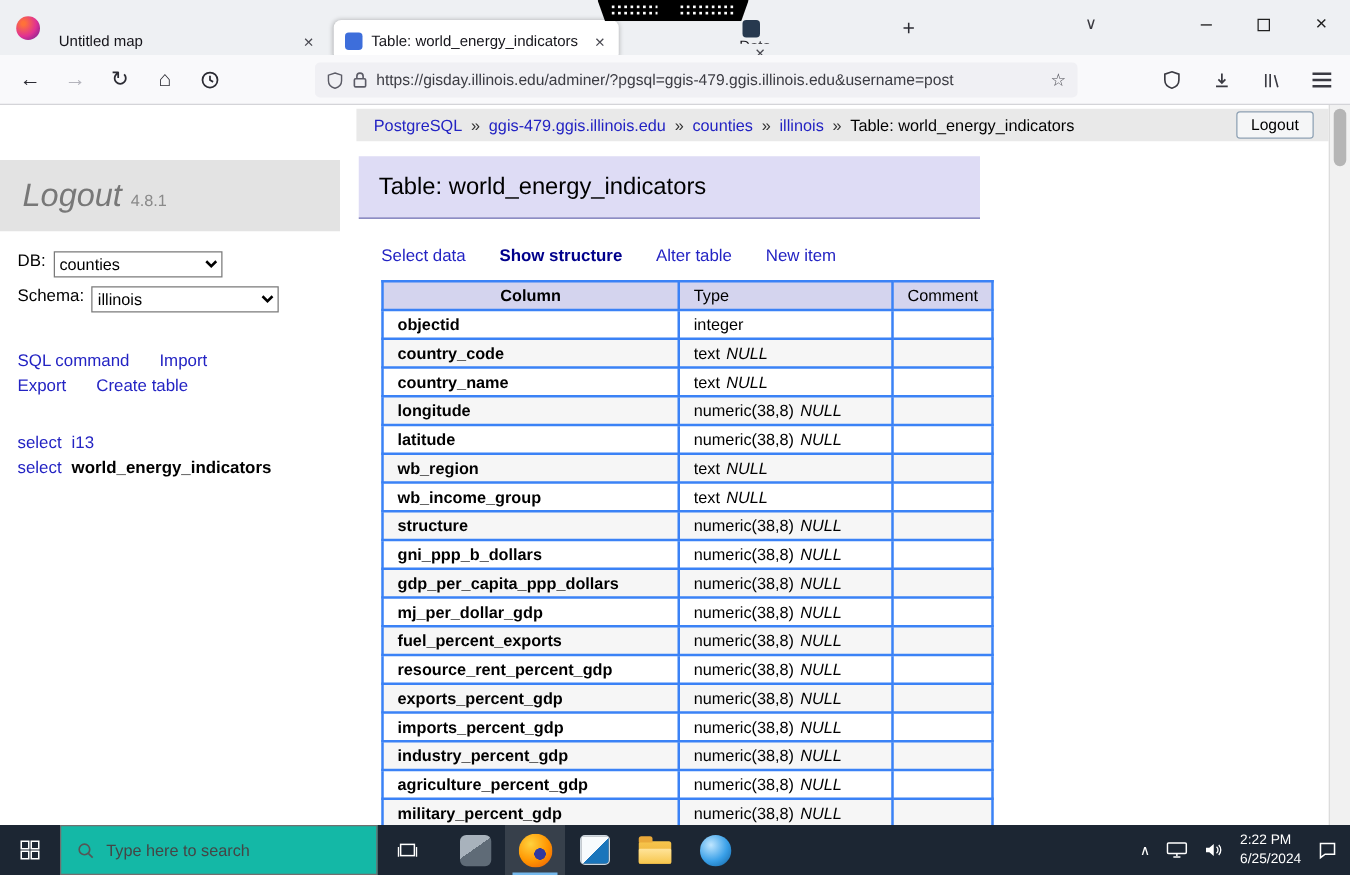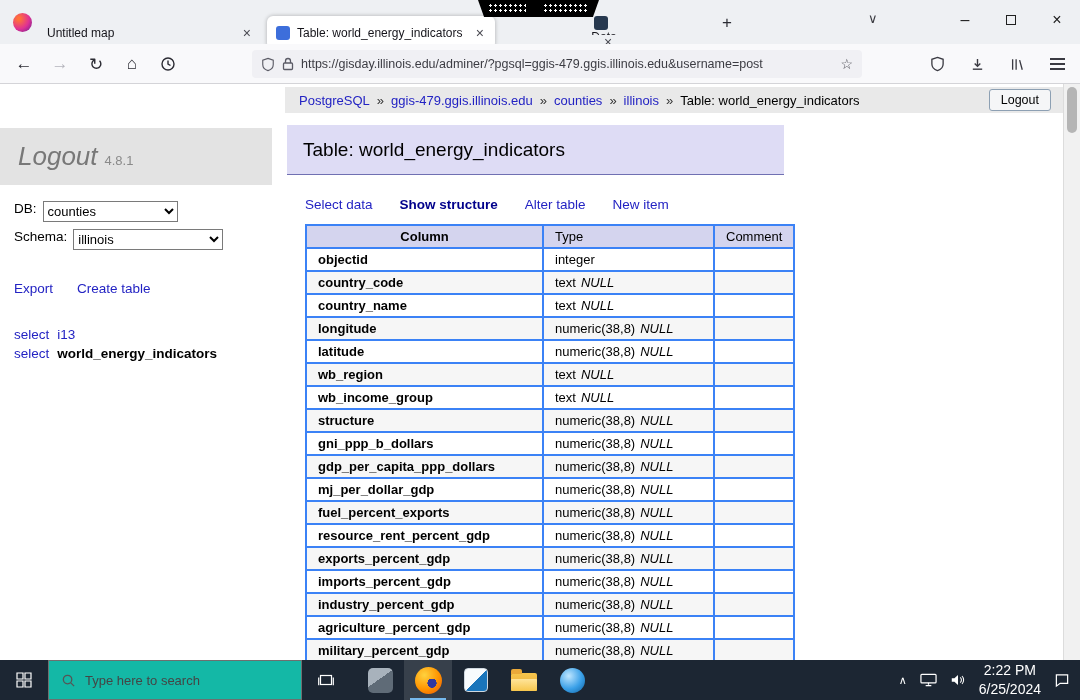--- a/index.html
+++ b/index.html
@@ -112,21 +112,21 @@
     position:relative; margin-top:4px; }
   .folder::before { content:""; position:absolute; top:-4px; left:0; width:11px; height:5px;
     background:#eaa93a; border-radius:2px 2px 0 0; }
   .folder::after { content:""; position:absolute; left:0; bottom:0; width:26px; height:12px;
     background:linear-gradient(#ffe49a,#f7c64c); border-radius:1px; }
   .globe { width:25px; height:25px; border-radius:50%;
     background:radial-gradient(circle at 35% 32%, #bfe6ff, #3aa0e8 55%, #0e5f9e); }
   .tb-spacer { flex:1; }
   .tb-tray { display:flex; align-items:center; gap:13px; padding-right:10px; }
   .tray-chevron { font-size:11px; color:#fff; }
-  .tray-clock { text-align:center; font-size:14px; line-height:1.35; color:#fff; }
+  .tray-clock { font-size:11px; line-height:1.35; color:#fff; }
   .trayic { display:flex; align-items:center; }
 </style>
 </head>
 <body>
 
 <div id="screen">
 
   <div class="tabstrip">
     <div class="fxview">
       <span class="fxview-icon"></span>
@@ -230,20 +230,21 @@
           </select>
         </div>
         <div class="sb-row">
           <span>Schema:</span>
           <select class="schema-select">
             <option>illinois</option>
           </select>
         </div>
       </div>
       <div class="sb-links">
+          <p><a>SQL command</a><a style="margin-left: 24px;">Import</a></p>
           <p><a>Export</a><a style="margin-left: 24px;">Create table</a></p>
         </div>
       <div class="sb-tables">
           <p><a>select</a><a style="margin-left: 8px;">i13</a></p>
           <p><a>select</a><a class="tbl-current" style="margin-left: 8px;">world_energy_indicators</a></p>
         </div>
     </div>
 
     <div class="main">
       <div class="bcbar">

